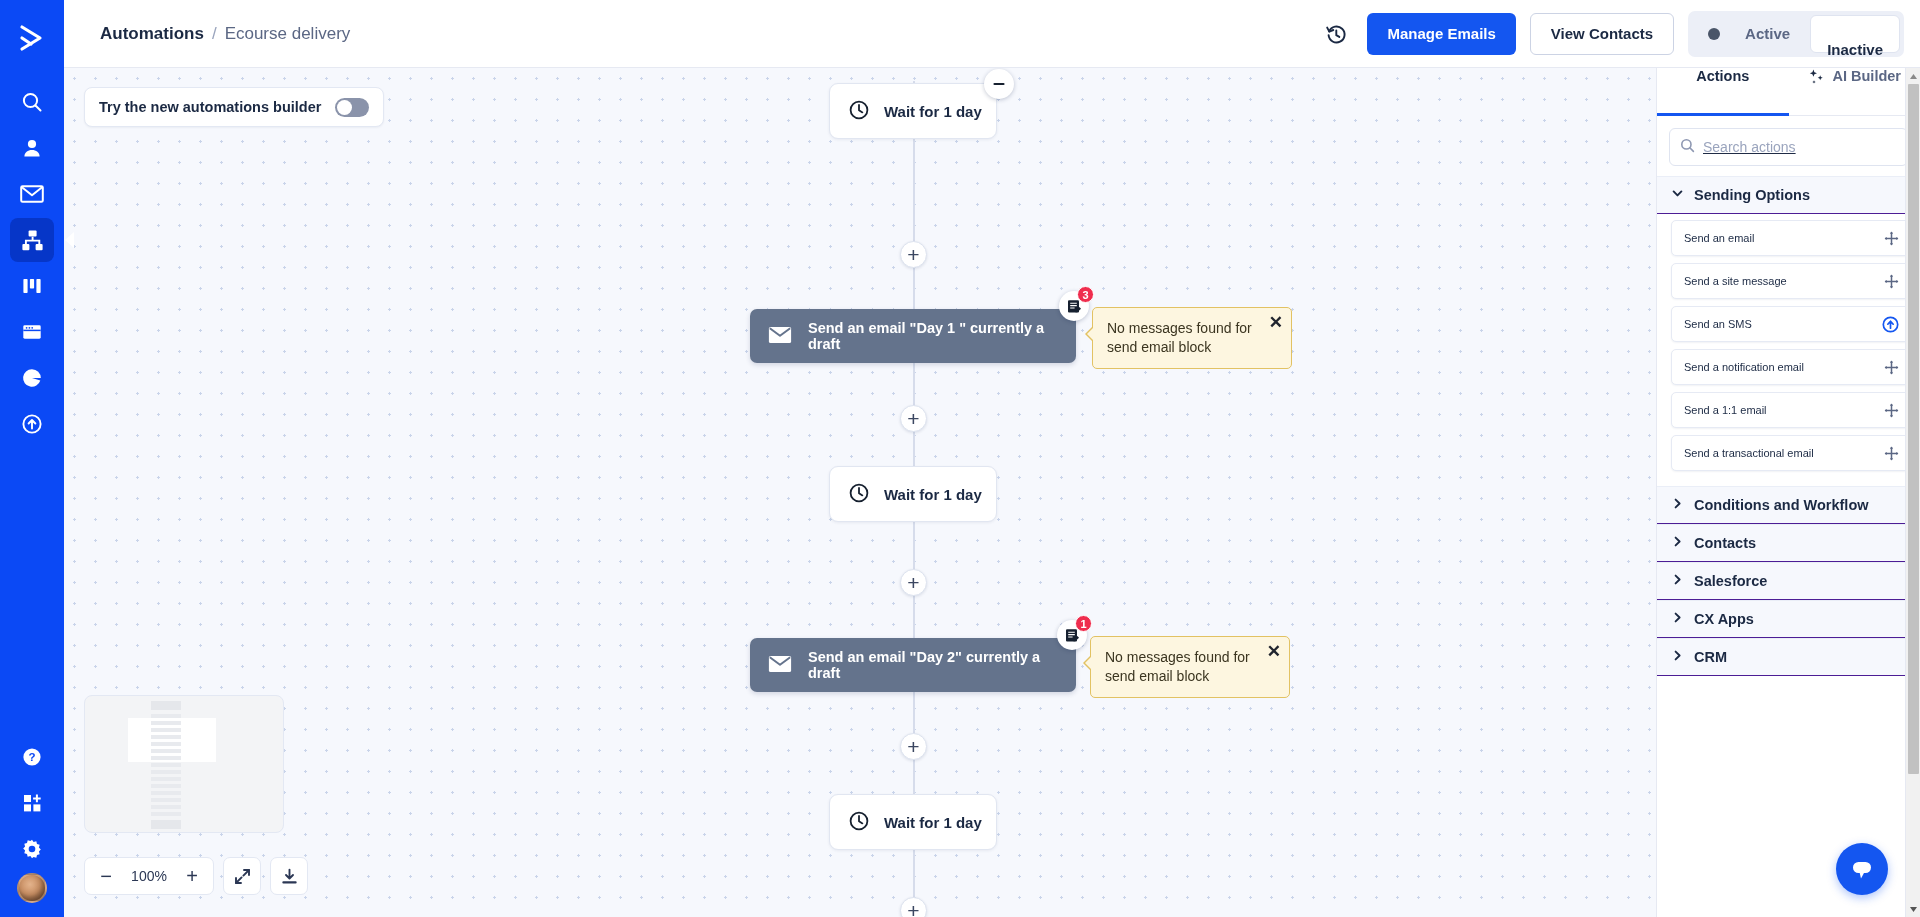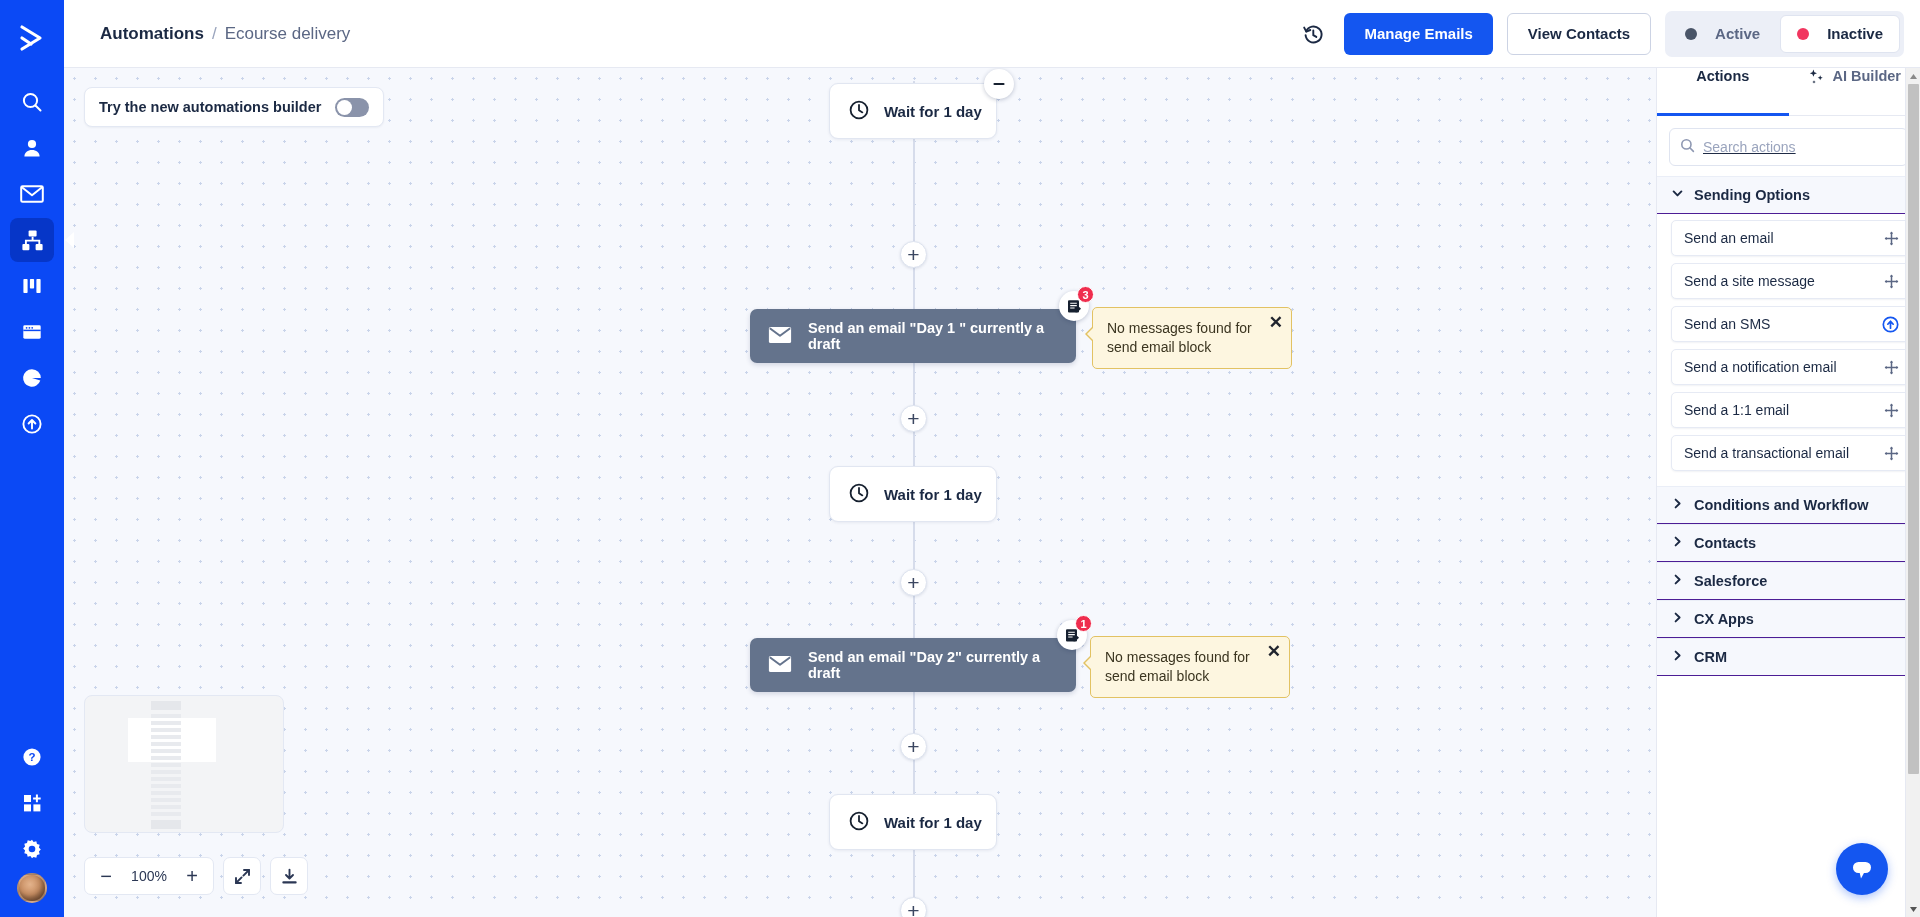--- a/index.html
+++ b/index.html
@@ -61,24 +61,24 @@
     display: flex; align-items: center; justify-content:center; padding: 0 20px; cursor: pointer;
     white-space: nowrap;
   }
   .btn-primary { background: #1456f0; color: #fff; }
   .btn-outline { background: #fff; color: #1b2943; border: 1px solid #ccd3e4; }
   .seg {
     display:flex; align-items:center; gap: 4px; background: #eceff7;
     border-radius: 7px; padding: 4px; height: 46px;
   }
   .seg-item {
-    display:flex; align-items:center; gap:18px; height: 38px; padding: 0 16px;
+    display:flex; align-items:center; gap:25px; height: 38px; padding: 0 16px;
     border-radius: 6px; font-size: 15px; cursor:pointer; color:#5b6784; font-weight:600;
   }
-  .seg-item.on { background:#fff; color:#1b2943; border:1px solid #dfe4f0; }
+  .seg-item.on { background:#fff; color:#1b2943; border:1px solid #dfe4f0;flex-direction:column; }
   .dot { width: 12px; height: 12px; border-radius: 50%; display:block; }
 
   
   .canvas {
     position: absolute; left: 64px; top: 68px; right: 264px; bottom: 0;
     background-color: #f6f8fd;
     background-image: radial-gradient(#c9d4ea 1.4px, transparent 1.4px);
     background-size: 21px 21px;
     overflow: hidden;
   }
@@ -191,21 +191,21 @@
   .psearch-box input::placeholder { color:#9aa4bd; }
   .group-head {
     height: 38px; background:#f6f8fd; border-top:1px solid #eaeef7; border-bottom:1px solid #4c1d95;
     display:flex; align-items:center; gap: 10px; padding-left: 14px;
     font-size: 14.5px; font-weight:700; color:#1b2943; cursor:pointer;
   }
   .action-list { padding: 6px 10px 8px 14px; }
   .action-item {
     height: 36px; background:#fff; border:1px solid #e6eaf4; border-radius:5px;
     display:flex; align-items:center; padding: 0 10px 0 12px; margin-bottom: 7px;
-    font-size: 14px; color:#1b2943; cursor:pointer;
+    font-size: 11px; color:#1b2943; cursor:pointer;
     box-shadow: 0 1px 2px rgba(22,38,80,.06);
     gap: 24px;
   }
   .action-item .grip { margin-left:auto; display:flex; align-items:center; }
   .panel-scroll {
     position:absolute; right: 0; top: 0; bottom: 0; width: 15px; background:#f1f1f1;
     border-left: 1px solid #e6e9f2;
   }
   .panel-thumb { position:absolute; top: 16px; left: 2px; width: 11px; height: 690px; background:#c1c1c1; border-radius:1px; cursor:pointer;}
   .sc-arrow { position:absolute; left:0; width:15px; height:16px; display:flex; align-items:center; justify-content:center; cursor:pointer;}

